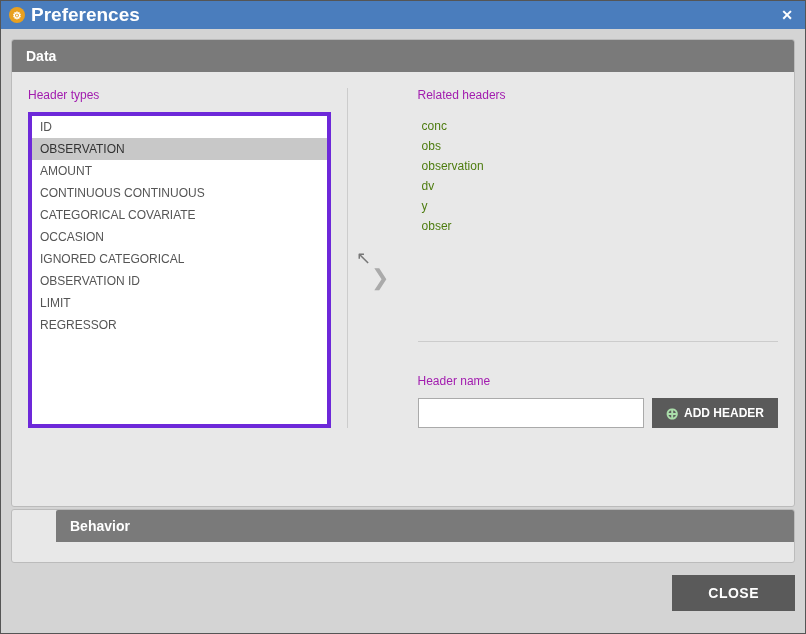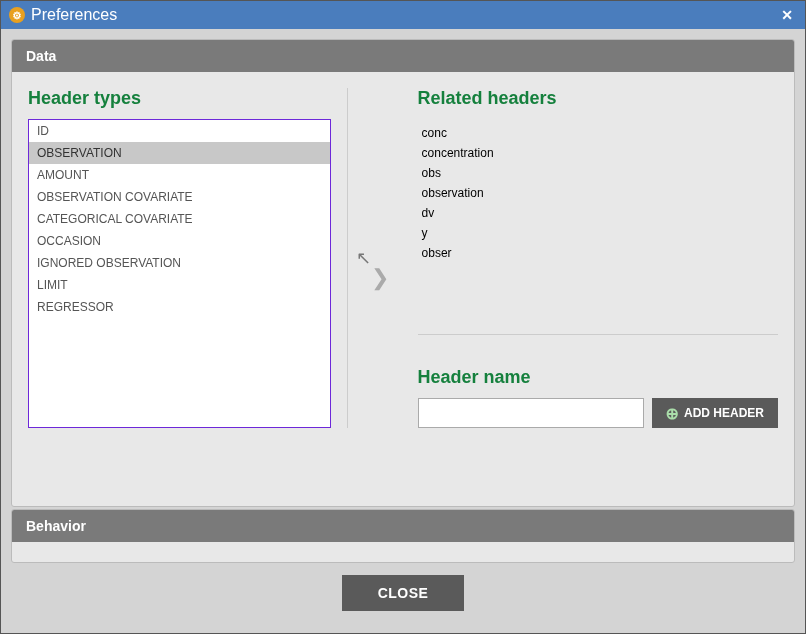--- a/index.html
+++ b/index.html
@@ -44,22 +44,22 @@
       background: #e8a020;
       border-radius: 50%;
       display: flex;
       align-items: center;
       justify-content: center;
       font-size: 10px;
       color: white;
       font-weight: bold;
     }
     .title-text {
-      font-size: 16px;
-      font-weight: normal;
+      font-size: 19px;
+      font-weight: bold;
     }
     .close-btn {
       color: white;
       background: none;
       border: none;
       cursor: pointer;
       font-size: 14px;
       font-weight: bold;
       padding: 2px 4px;
       line-height: 1;
@@ -86,20 +86,21 @@
       border-radius: 2px 2px 0 0;
     }
     .section-content {
       padding: 16px;
     }
     .data-section {
       flex: 1;
     }
     .behavior-section {
       flex-shrink: 0;
+      padding-left: 44px;
     }
     .behavior-section .section-content {
       padding: 10px;
     }
     .two-col {
       display: flex;
       gap: 0;
       height: 340px;
     }
     .left-panel {
@@ -109,29 +110,29 @@
       border-right: 1px solid #ccc;
       padding-right: 16px;
     }
     .right-panel {
       flex: 1;
       padding-left: 20px;
       display: flex;
       flex-direction: column;
     }
     .panel-label {
-      font-weight: bold;
-      color: #15803d;
+      font-weight: normal;
+      color: #a21caf;
       margin-bottom: 10px;
-      font-size: 18px;
+      font-size: 12px;
     }
     .list-container {
       flex: 1;
       overflow-y: auto;
-      border: 1px solid #6d28d9;
+      border: 4px solid #6d28d9;
       background: white;
       position: relative;
     }
     .list-container::-webkit-scrollbar {
       width: 8px;
     }
     .list-container::-webkit-scrollbar-track {
       background: #e0e0e0;
     }
     .list-container::-webkit-scrollbar-thumb {
@@ -158,21 +159,21 @@
       align-self: center;
       margin-top: 40px;
     }
     .related-headers-list {
       flex: 1;
       overflow-y: auto;
       padding: 4px 0;
     }
     .related-item {
       padding: 3px 4px;
-      color: #000000;
+      color: #4d7c0f;
       font-size: 12px;
     }
     .divider {
       border: none;
       border-top: 1px solid #ccc;
       margin: 8px 0;
     }
     .header-name-section {
       margin-top: 24px;
     }
@@ -204,21 +205,21 @@
       white-space: nowrap;
       height: 30px;
     }
     .add-icon {
       font-size: 16px;
       color: #aaddaa;
       font-weight: bold;
     }
     .bottom-actions {
       display: flex;
-      justify-content: center;
+      justify-content: flex-end;
       padding: 10px 0 12px;
     }
     .close-dialog-btn {
       background: #5a5a5a;
       color: white;
       border: none;
       padding: 10px 36px;
       font-size: 14px;
       font-weight: bold;
       cursor: pointer;
@@ -244,39 +245,39 @@
       <div class="section-header">Data</div>
       <div class="section-content">
         <div class="two-col">
 
           <div class="left-panel">
             <div class="panel-label">Header types</div>
             <div class="list-container">
               <div class="list-item">ID</div>
               <div class="list-item selected">OBSERVATION</div>
               <div class="list-item">AMOUNT</div>
-              <div class="list-item">OBSERVATION COVARIATE</div>
+              <div class="list-item">CONTINUOUS CONTINUOUS</div>
               <div class="list-item">CATEGORICAL COVARIATE</div>
               <div class="list-item">OCCASION</div>
-              <div class="list-item">IGNORED OBSERVATION</div>
+              <div class="list-item">IGNORED CATEGORICAL</div>
+              <div class="list-item">OBSERVATION ID</div>
               <div class="list-item">LIMIT</div>
               <div class="list-item">REGRESSOR</div>
             </div>
           </div>
 
           <div class="arrow-area">
             <span style="font-size:18px; color:#777; display:block; margin-bottom:40px;">↖</span>
             <span style="font-size:22px; color:#aaa; display:block;">❯</span>
           </div>
 
           <div class="right-panel">
             <div class="panel-label">Related headers</div>
             <div class="related-headers-list">
               <div class="related-item">conc</div>
-              <div class="related-item">concentration</div>
               <div class="related-item">obs</div>
               <div class="related-item">observation</div>
               <div class="related-item">dv</div>
               <div class="related-item">y</div>
               <div class="related-item">obser</div>
             </div>
             <hr class="divider">
             <div class="header-name-section">
               <div class="panel-label">Header name</div>
               <div class="header-name-row">

